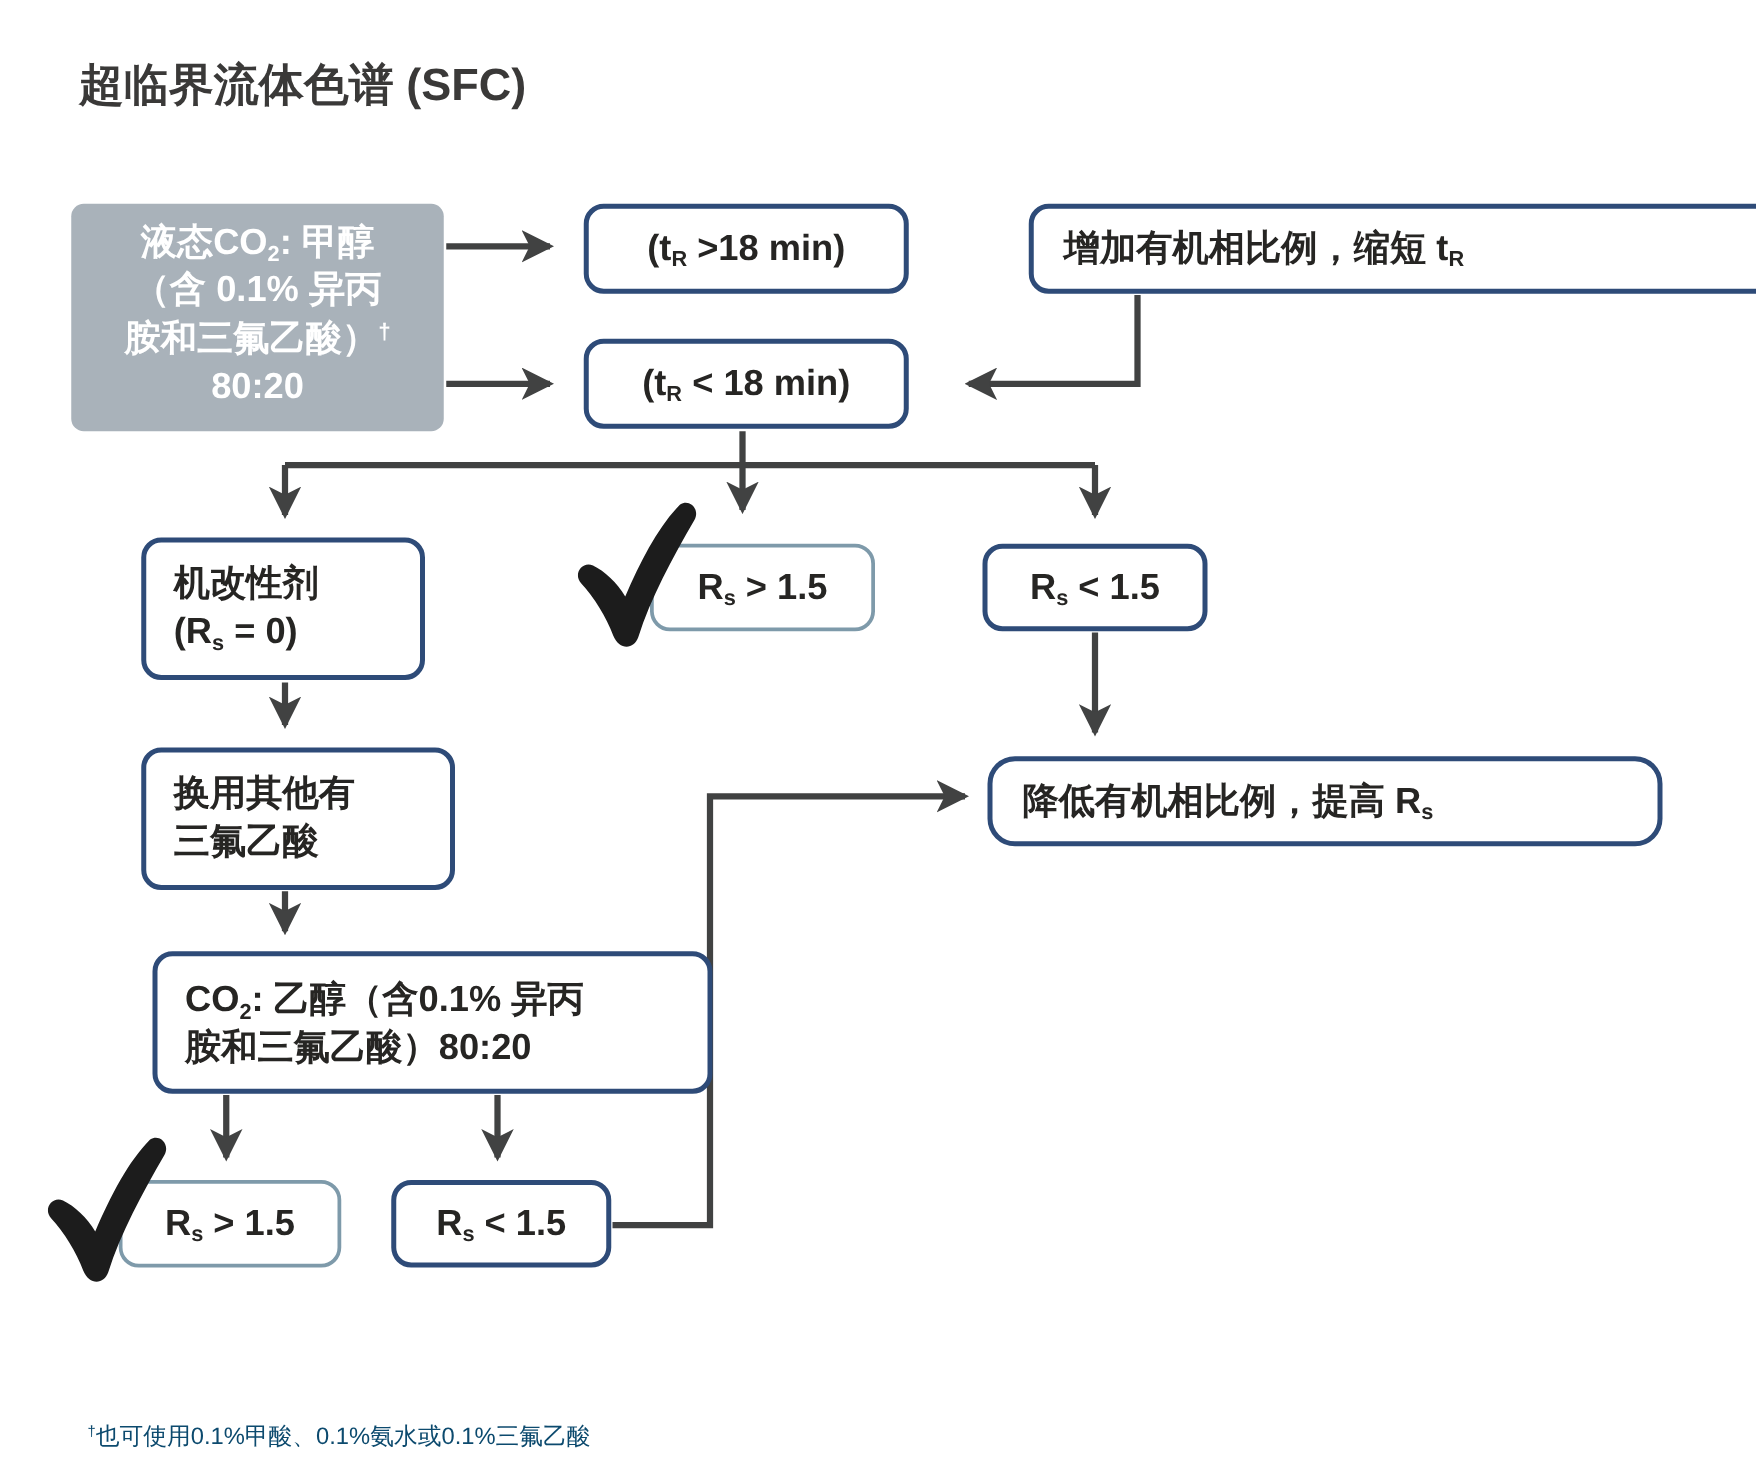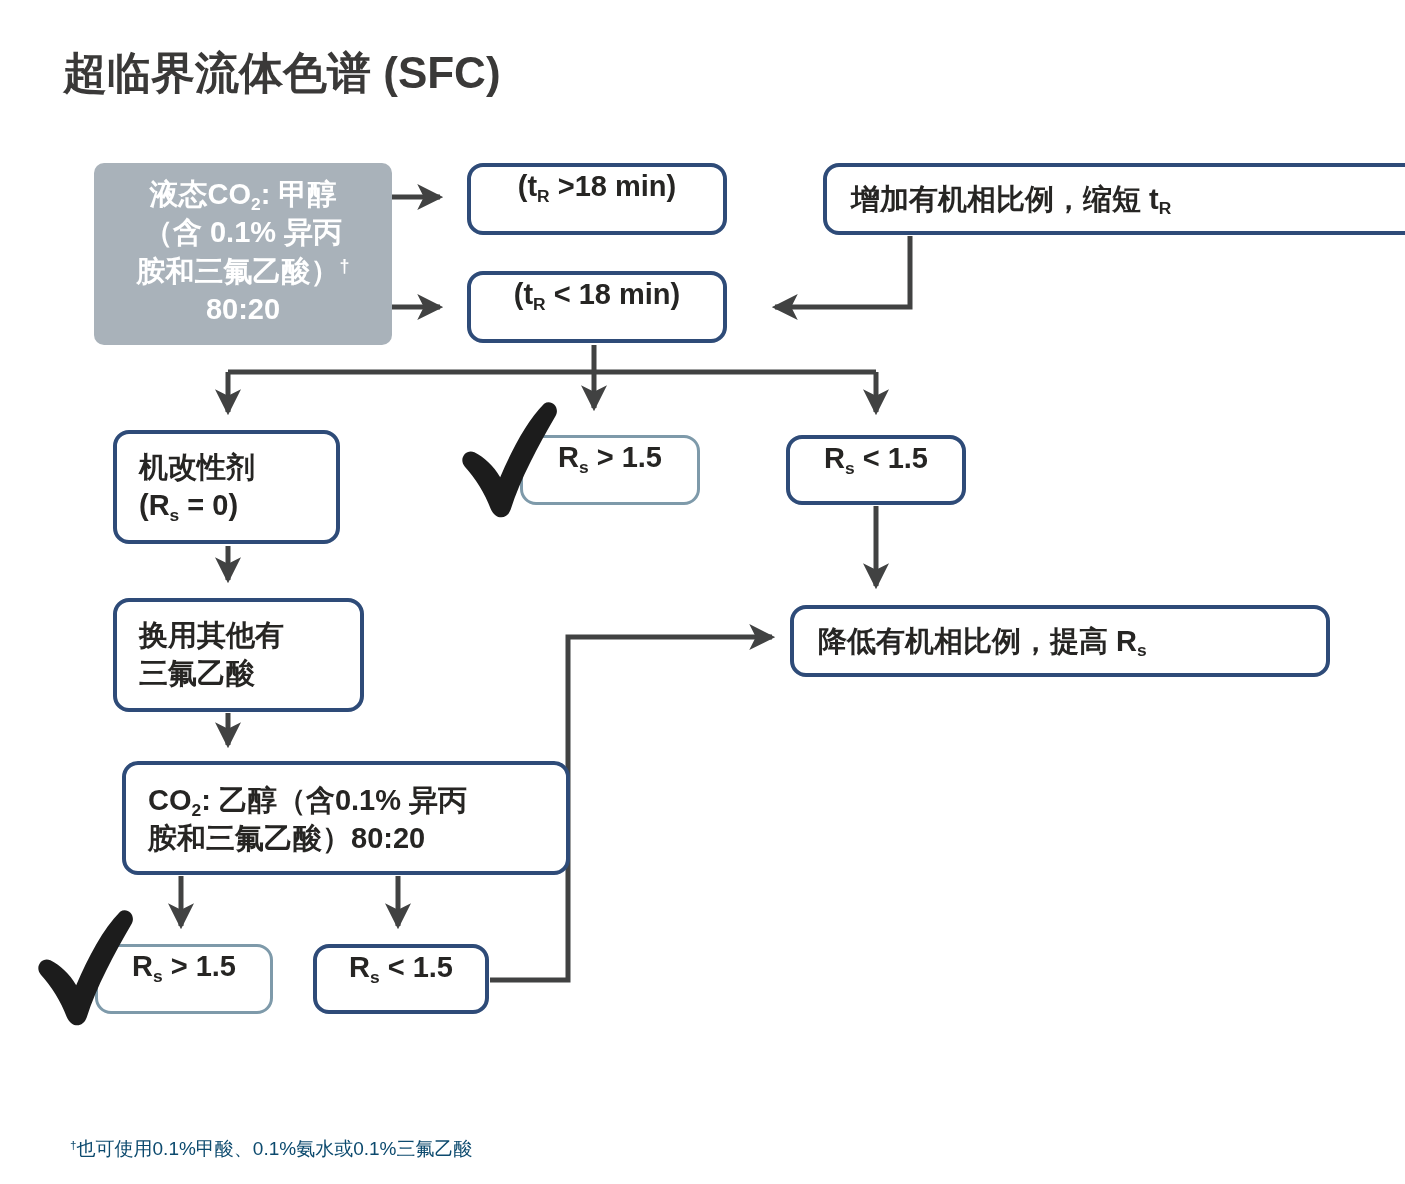--- a/index.html
+++ b/index.html
@@ -33,28 +33,27 @@
     line-height: 1.32;
     z-index: 2;
   }
   .node.light { border-color: #7e9aaa; border-width: 3.5px; }
   .node.gray {
     background: #a9b2ba;
     border: none;
     border-radius: 10px;
     color: #ffffff;
     text-align: center;
-    margin-left: 37px;
   }
-  .node.center { display: flex; align-items: flex-start; justify-content: center; text-align: center; }
+  .node.center { display: flex; align-items: center; justify-content: center; text-align: center; }
   .node.leftpad { display: flex; align-items: center; padding-left: 24px; }
   .title {
     position: absolute;
     left: 63px; top: 44px;
-    font-size: 44px;
+    font-size: 36px;
     font-weight: bold;
     color: #3a3938;
     z-index: 2;
   }
   sub.s {
     font-size: 0.6em;
     position: relative;
     bottom: -0.32em;
     vertical-align: baseline;
     line-height: 0;
@@ -158,21 +157,21 @@
     <span><span>R</span><sub class="s">s</sub><span> &gt; 1.5</span></span>
   </div>
   <svg class="check" style="left:38px; top:908px;" width="105" height="118" viewBox="0 0 110 120">
     <path fill="#1c1c1c" d="M 86 2 C 94 -3 103 6 98 15 C 80 46 61 81 51 113 C 47 124 35 124 30 112 C 24 96 14 80 3 68 C -4 60 4 49 13 53 C 23 58 33 67 40 79 C 53 49 68 20 86 2 Z"></path>
   </svg>
 
   <div class="node center" style="left:313px; top:944px; width:176px; height:70px;">
     <span><span>R</span><sub class="s">s</sub><span> &lt; 1.5</span></span>
   </div>
 
-  <div class="node leftpad" style="left:790px; top:605px; width:540px; height:72px;">
+  <div class="node leftpad" style="left:790px; top:605px; width:540px; height:72px;border-radius:22px;">
     <span><span>降低有机相比例，提高 R</span><sub class="s">s</sub></span>
   </div>
 
   <div class="footnote">
     <sup class="s">†</sup><span>也可使用0.1%甲酸、0.1%氨水或0.1%三氟乙酸</span>
   </div>
 
 </div>
 
 </body></html>

